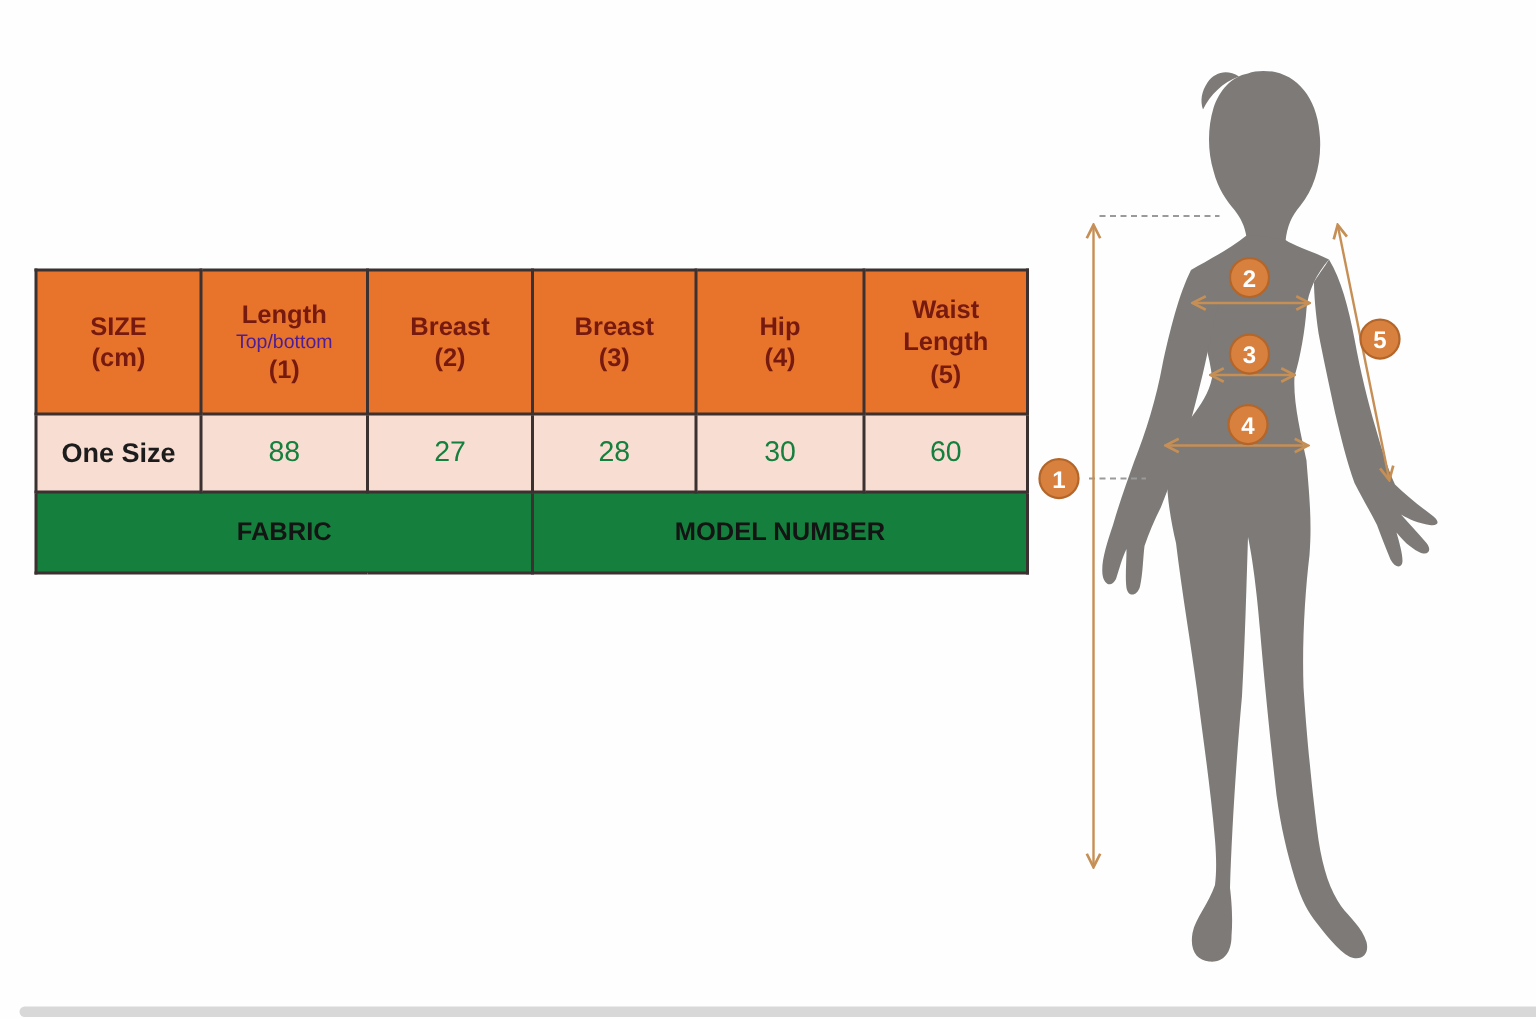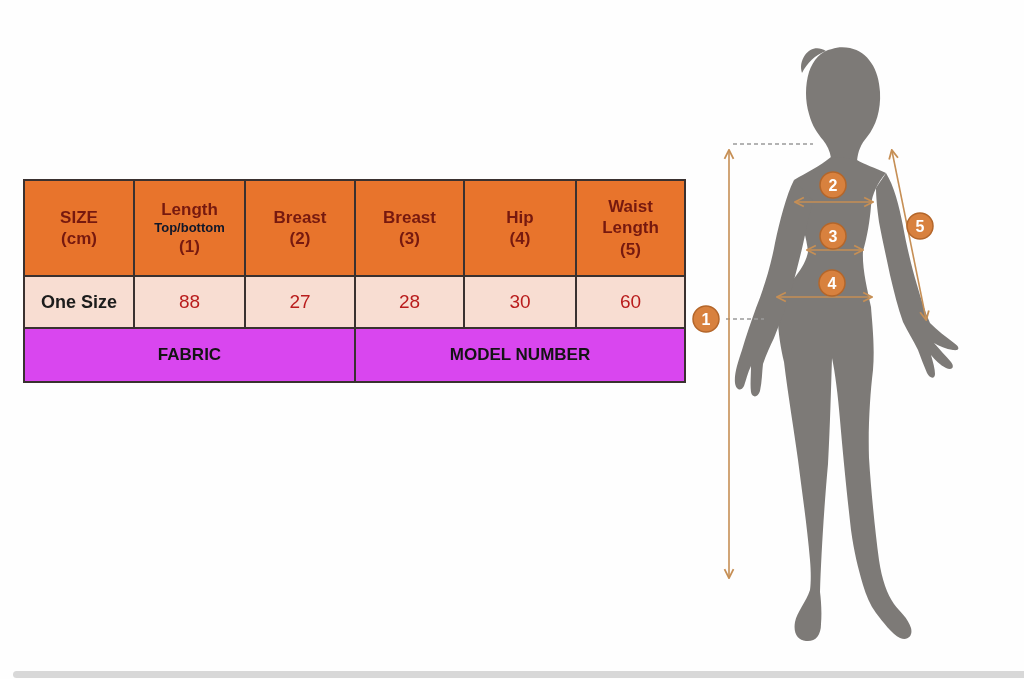--- a/index.html
+++ b/index.html
@@ -13,25 +13,25 @@
   
   table.size-chart{
     position:absolute;left:23px;top:179px;
     width:661px;border-collapse:collapse;table-layout:fixed;
   }
   table.size-chart td, table.size-chart th{
     border:2px solid #3a3130;text-align:center;vertical-align:middle;padding:0;
   }
   tr.header-row th{background:#e8742c;height:94px;}
   .h-big{font-size:17px;font-weight:700;color:#76190f;line-height:1.25;}
-  .h-small{font-size:13px;font-weight:700;color:#0f172a;line-height:1.2;}
+  .h-small{font-size:13px;font-weight:400;color:#4c1d95;line-height:1.2;}
   tr.data-row td{background:#f8ddd2;height:50px;}
   .cell-bold{font-size:18px;font-weight:700;color:#1c1c1c;}
-  .cell-num{font-size:19px;font-weight:400;color:#b91c1c;}
-  tr.info-label-row td{background:#d946ef;height:52px;font-size:17px;font-weight:700;color:#141414;}
+  .cell-num{font-size:19px;font-weight:400;color:#15803d;}
+  tr.info-label-row td{background:#15803d;height:52px;font-size:17px;font-weight:700;color:#141414;}
   tr.info-value-row td{background:#f8dacb;height:52px;font-size:17px;font-weight:400;color:#3a3a3a;}
 
   
   svg.figure{position:absolute;left:680px;top:0;width:344px;height:679px;}
   .sil{fill:#7d7a77;stroke:none;}
   .mline{stroke:#c68f55;stroke-width:1.6;fill:none;}
   .dline{stroke:#9a9a9a;stroke-width:1.3;fill:none;stroke-dasharray:4 3;}
   .mcircle{fill:#d8813e;stroke:#b4662a;stroke-width:1.5;}
   .mnum{fill:#ffffff;font-family:"Liberation Sans",sans-serif;font-size:16px;font-weight:700;text-anchor:middle;}
 

